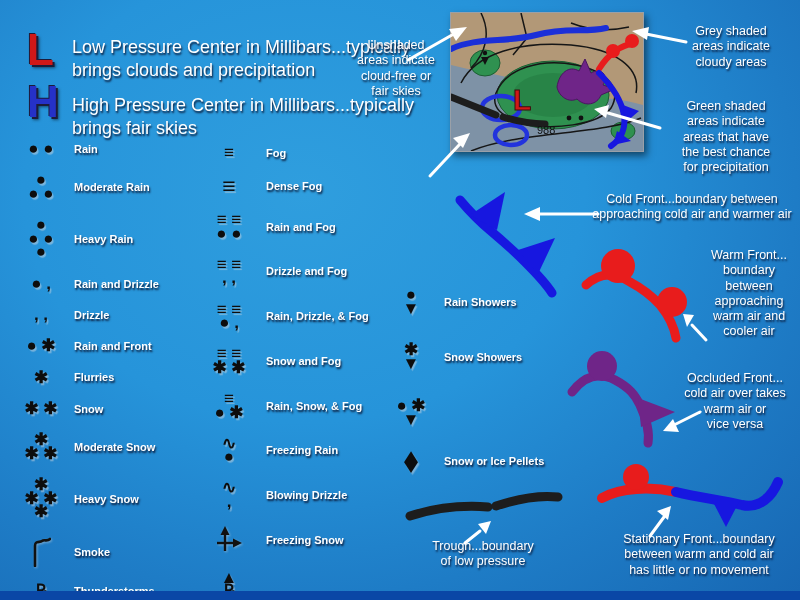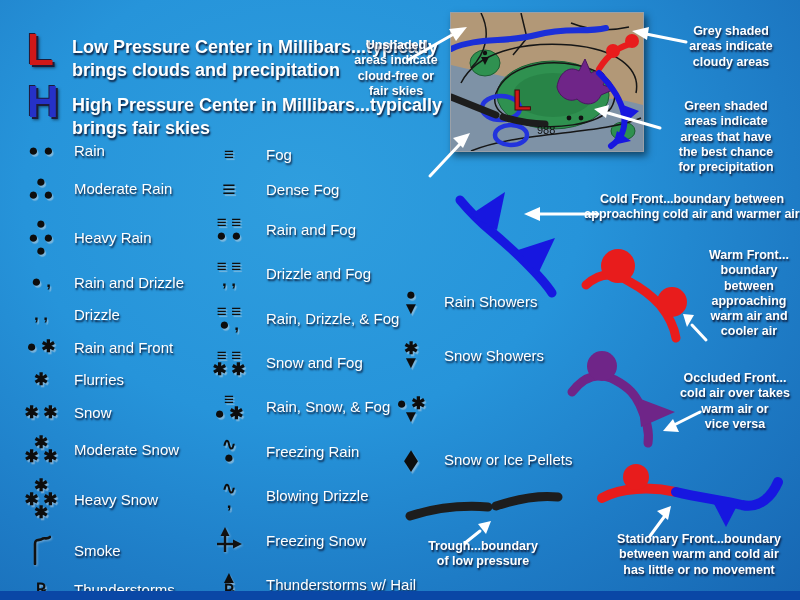--- a/index.html
+++ b/index.html
@@ -1,33 +1,33 @@
 <!DOCTYPE html>
 <html><head>
 <meta charset="utf-8">
 <style>
   html,body{margin:0;padding:0;background:#000;}
   .stage{position:relative;width:800px;height:600px;overflow:hidden;
     font-family:"Liberation Sans",sans-serif;
     background:radial-gradient(ellipse at 38% 32%, #2f9ede 0%, #2694da 40%, #1e7cc6 70%, #1766b2 100%);}
   .bigletter{position:absolute;font-size:44px;font-weight:bold;line-height:1;
     text-shadow:2px 2px 0 #1c1c3a,-1px -1px 0 #1c1c3a,3px 3px 3px rgba(0,0,0,.5);}
-  .desc,.note{position:absolute;color:#fff;font-weight:bold;white-space:pre-line;
+  .desc,.note{position:absolute;color:#fff;font-weight:normal;white-space:pre-line;
     text-shadow:1px 1.5px 2px rgba(8,10,35,.9);}
   .desc{font-size:18px;line-height:1.3;text-align:left;}
   .note{font-size:12.5px;line-height:1.22;text-align:center;}
   .col{position:absolute;display:flex;flex-direction:column;justify-content:space-between;}
   .lrow{display:flex;align-items:center;}
   .sym{flex:none;width:46px;text-align:center;color:#0d0d0d;font-weight:bold;font-size:17px;
     line-height:.8;white-space:pre-line;text-shadow:1.5px 1.5px 1px rgba(205,215,225,.5);}
   .col.fogcol .sym{width:54px;}
   .sym.big{font-size:23px;}
   .sym.tall{transform:scaleY(1.55);}
   .sym svg{display:block;margin:0 auto;filter:drop-shadow(1.5px 1.5px 1px rgba(205,215,225,.5));}
-  .lbl{padding-left:10px;color:#fff;font-weight:normal;font-size:15px;white-space:nowrap;
+  .lbl{padding-left:10px;color:#fff;font-weight:bold;font-size:11px;white-space:nowrap;
     text-shadow:1px 1.5px 2px rgba(8,10,35,.9);}
   .map{position:absolute;left:450px;top:12px;width:192px;height:138px;
     border:1px solid #9aa0a8;box-shadow:3px 4px 7px rgba(0,0,0,.5);background:#b29877;}
   .overlay{position:absolute;left:0;top:0;pointer-events:none;}
   .strip{position:absolute;left:0;bottom:0;width:800px;height:9px;background:#0a47a6;}
 </style>
 </head>
 <body>
 
 <div class="stage">
@@ -148,21 +148,20 @@
               <polygon points="9,0 4.5,9 13.5,9" stroke="none"></polygon>
               <line x1="1" y1="17" x2="21" y2="17"></line>
               <polygon points="26,17 17,12.5 17,21.5" stroke="none"></polygon>
             </g>
           </svg></span>
         <span class="lbl">Freezing Snow</span>
       </div>
       <div class="lrow">
         <span class="sym">▲
 ℞</span>
-        <span class="lbl">Thunderstorms w/ Hail</span>
       </div>
     </div>
   <div class="col" style="left:388px;top:288px;height:180px;width:220px">
       <div class="lrow">
         <span class="sym">●
 ▼</span>
         <span class="lbl">Rain Showers</span>
       </div>
       <div class="lrow">
         <span class="sym">✱

